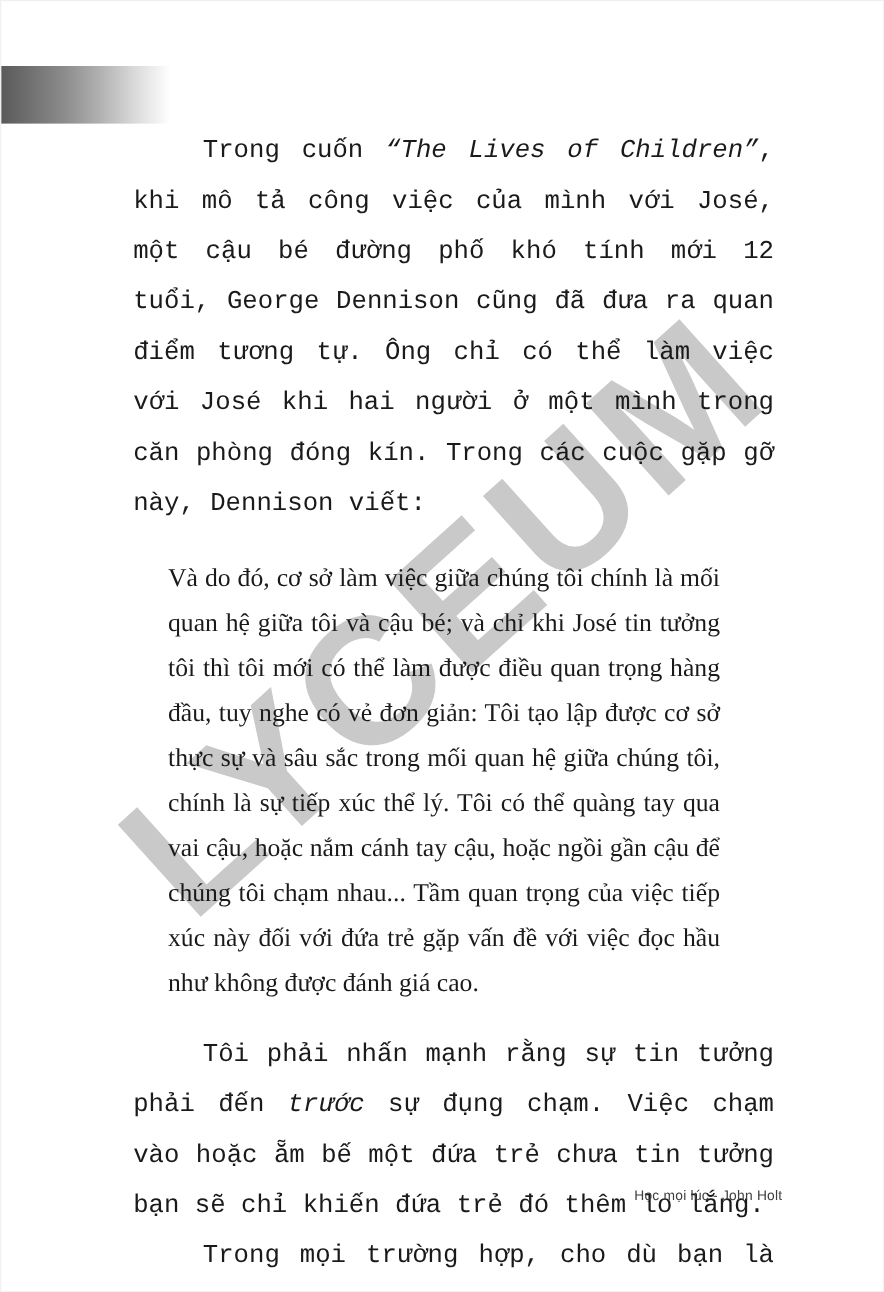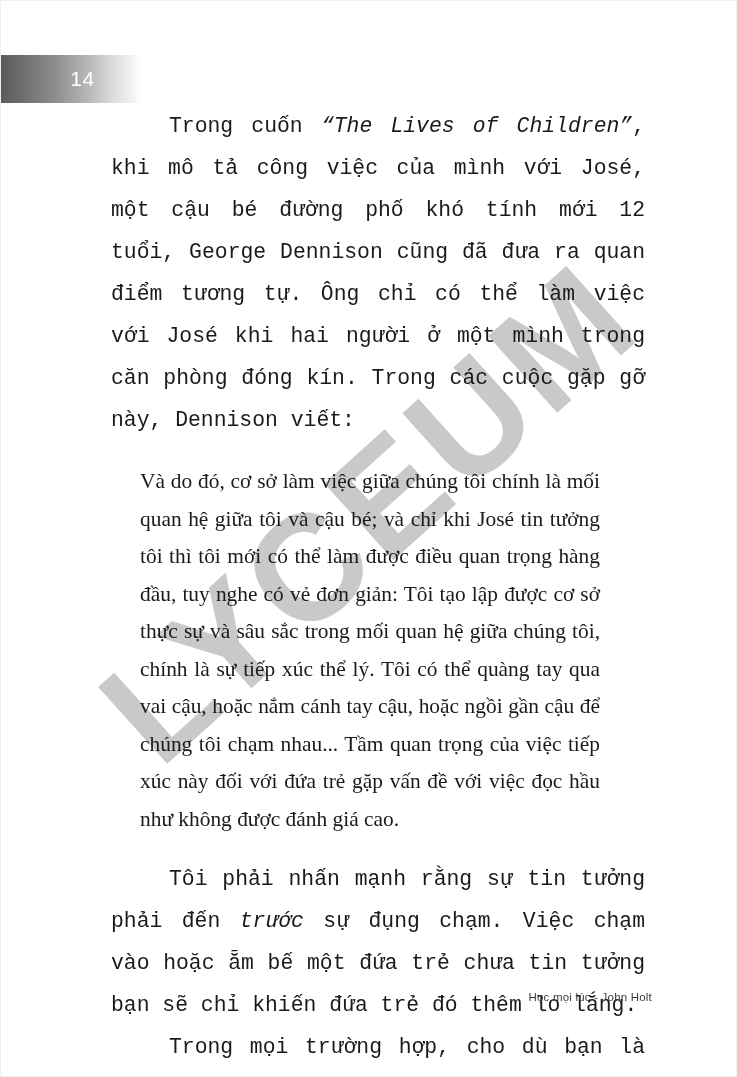--- a/index.html
+++ b/index.html
@@ -118,21 +118,20 @@
     letter-spacing: 0.2px;
     z-index: 2;
   }
 </style>
 </head>
 <body>
 
 <div id="page">
 
   <div id="page-number-band"></div>
-  <div id="page-number">14</div>
 
   <div id="watermark">LYCEUM</div>
 
   <div id="content">
 
     <p class="body-par"><span>Trong cuốn </span><i class="emph">“The Lives of Children”</i><span>, khi mô tả công việc của mình với José, một cậu bé đường phố khó tính mới 12 tuổi, George Dennison cũng đã đưa ra quan điểm tương tự. Ông chỉ có thể làm việc với José khi hai người ở một mình trong căn phòng đóng kín. Trong các cuộc gặp gỡ này, Dennison viết:</span></p>
 
     <div class="quote-block">
       <p>Và do đó, cơ sở làm việc giữa chúng tôi chính là mối quan hệ giữa tôi và cậu bé; và chỉ khi José tin tưởng tôi thì tôi mới có thể làm được điều quan trọng hàng đầu, tuy nghe có vẻ đơn giản: Tôi tạo lập được cơ sở thực sự và sâu sắc trong mối quan hệ giữa chúng tôi, chính là sự tiếp xúc thể lý. Tôi có thể quàng tay qua vai cậu, hoặc nắm cánh tay cậu, hoặc ngồi gần cậu để chúng tôi chạm nhau... Tầm quan trọng của việc tiếp xúc này đối với đứa trẻ gặp vấn đề với việc đọc hầu như không được đánh giá cao.</p>
     </div>

